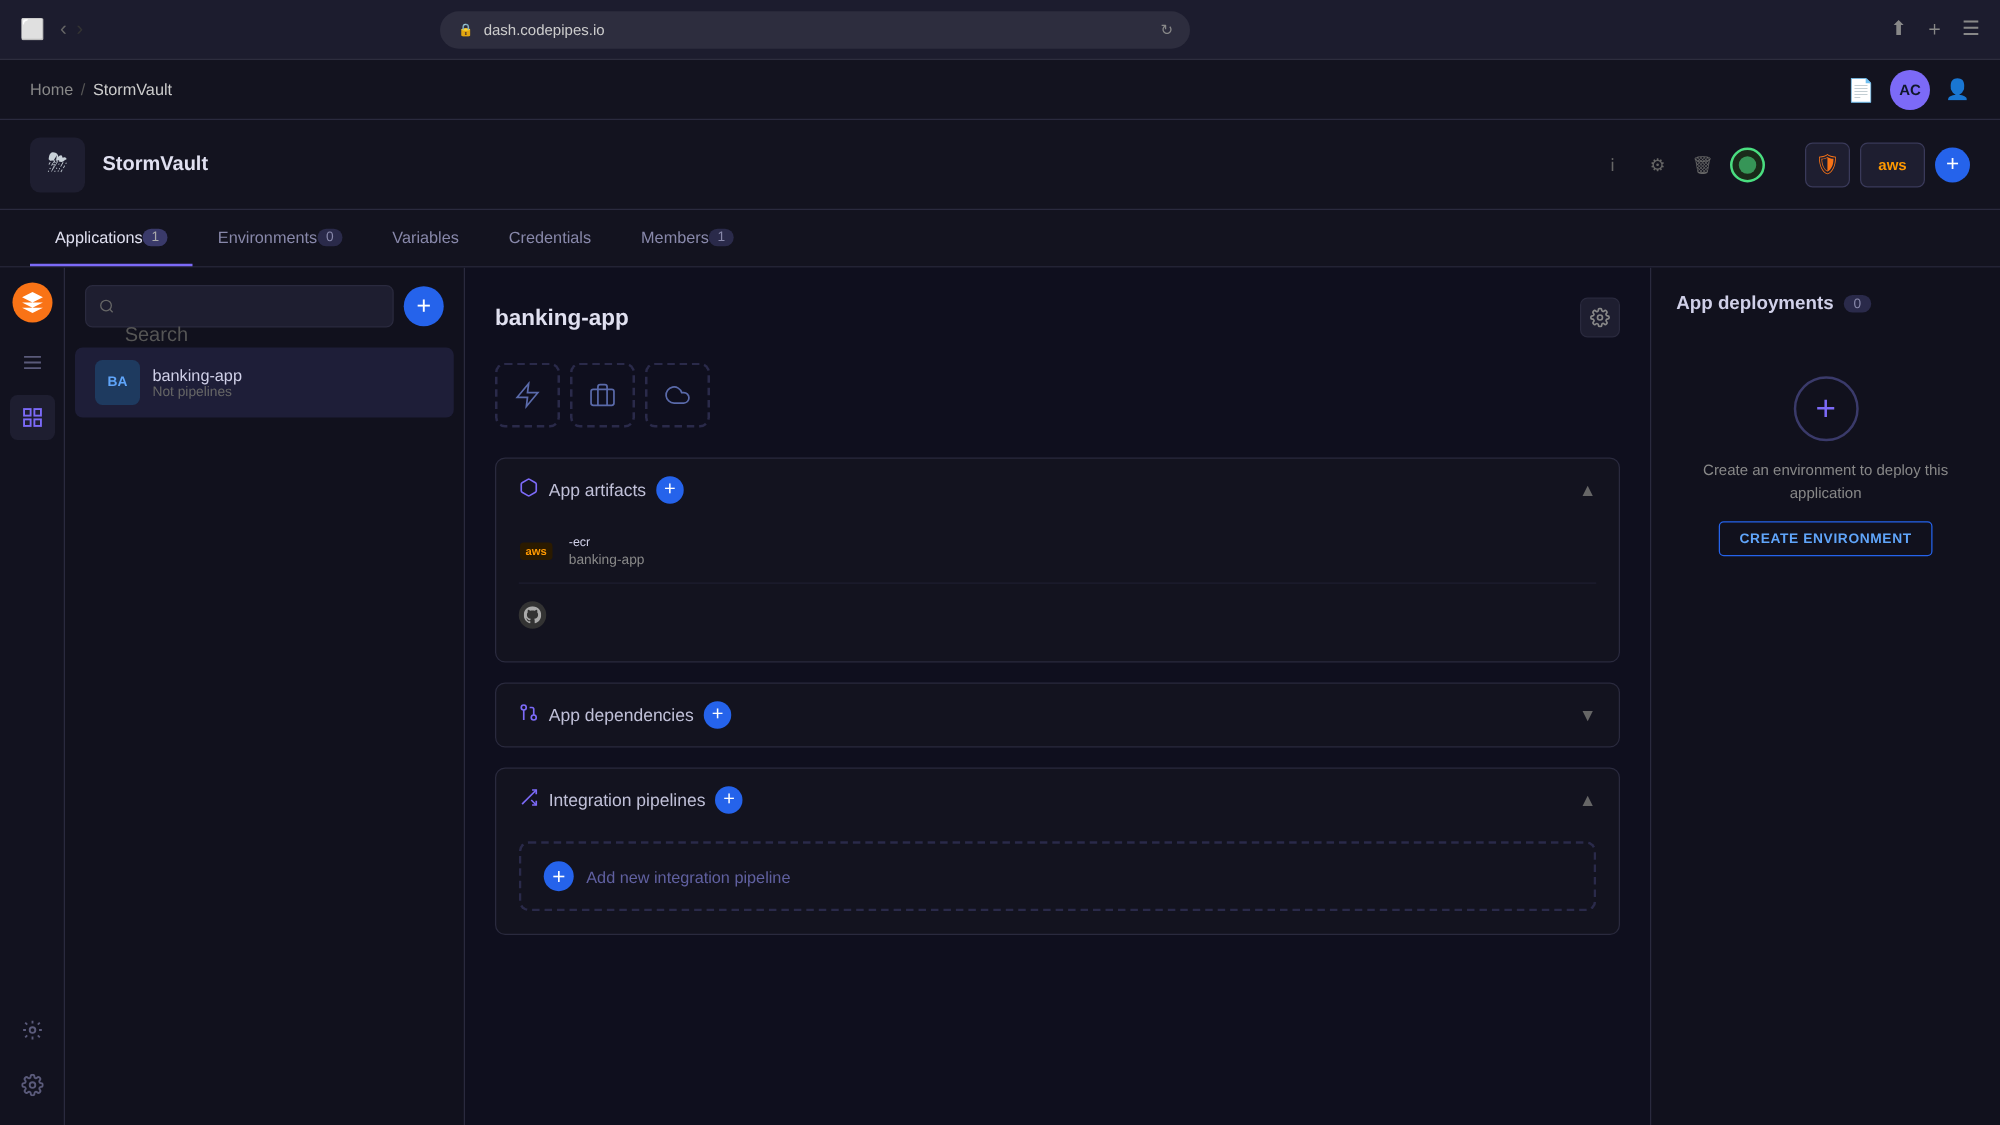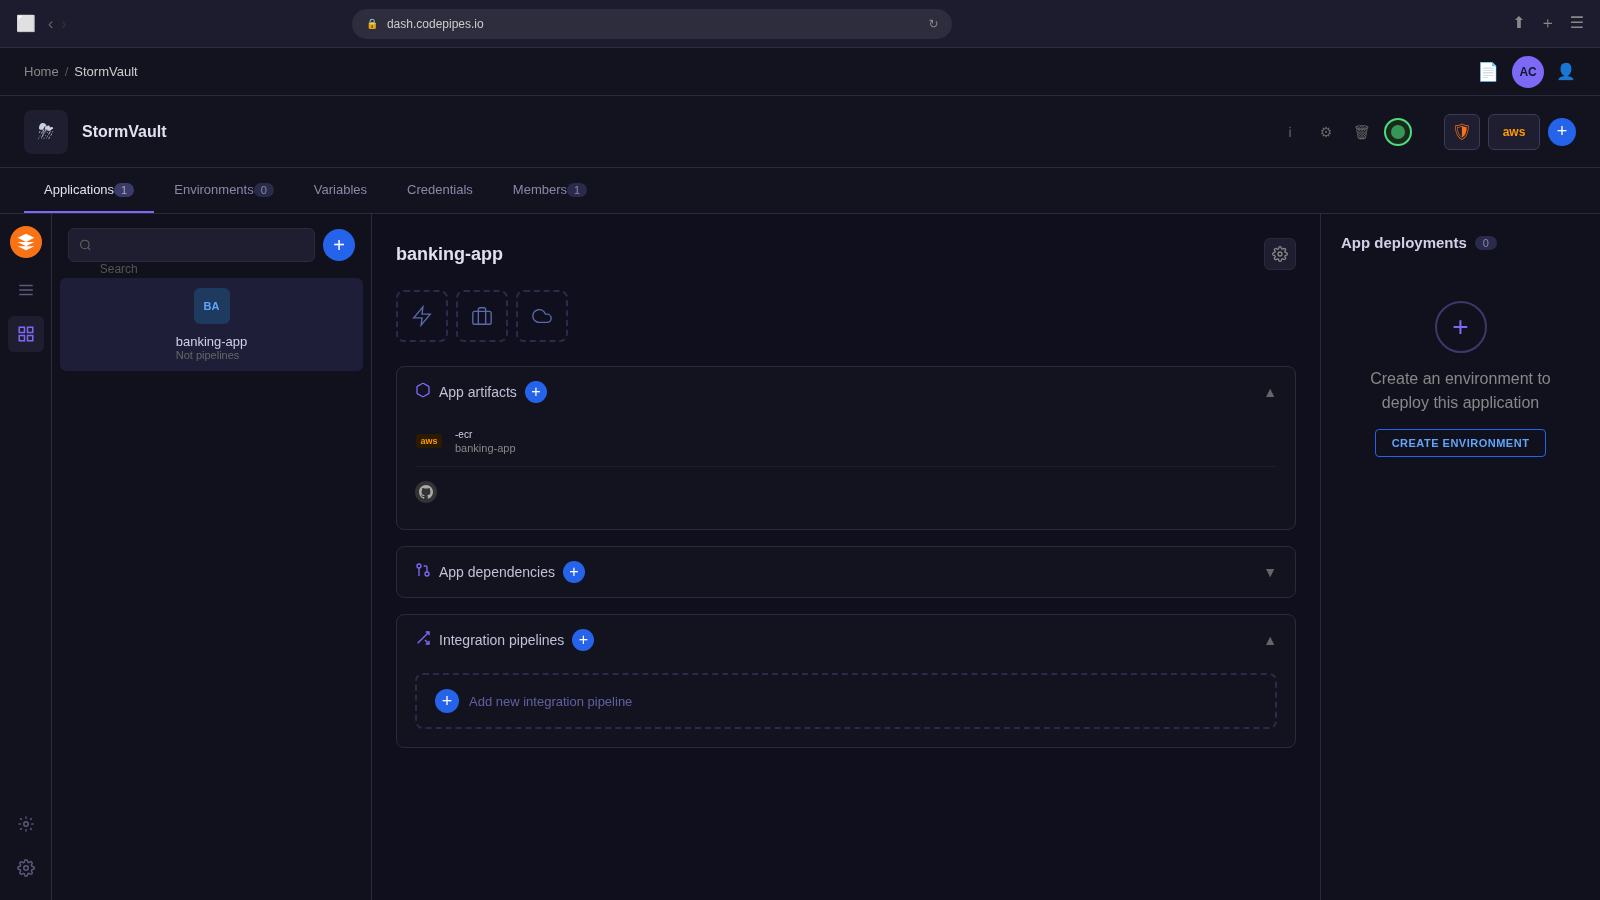--- a/index.html
+++ b/index.html
@@ -235,21 +235,21 @@
       display: flex;
       align-items: center;
       padding: 0 10px;
       gap: 8px;
     }
     .search-input-wrap input {
       background: none;
       border: none;
       outline: none;
       color: #aaa;
-      font-size: 12px;
+      font-size: 16px;
       width: 100%;
       margin-top: 48px;
     }
     .search-input-wrap input::placeholder { color: #555; }
     .add-app-btn {
       width: 32px; height: 32px;
       background: #2563eb;
       border-radius: 50%;
       display: flex; align-items: center; justify-content: center;
       color: white; font-size: 20px; cursor: pointer; border: none;
@@ -257,21 +257,20 @@
     }
     .app-list { flex: 1; overflow-y: auto; }
     .app-item {
       padding: 10px 16px;
       display: flex;
       align-items: center;
       gap: 10px;
       cursor: pointer;
       border-radius: 6px;
       margin: 2px 8px;
-      flex-direction: column;
     }
     .app-item.active { background: #1e1e38; }
     .app-avatar {
       width: 36px; height: 36px;
       background: #1e3a5f;
       border-radius: 6px;
       display: flex; align-items: center; justify-content: center;
       font-size: 11px; font-weight: bold; color: #60a5fa;
     }
     .app-item-info {}
@@ -429,21 +428,21 @@
     }
     .create-env-plus {
       width: 52px; height: 52px;
       border: 2px solid #3a3a6a;
       border-radius: 50%;
       display: flex; align-items: center; justify-content: center;
       color: #7c6af7; font-size: 28px; cursor: pointer;
     }
     .create-env-text {
       text-align: center;
-      font-size: 16px;
+      font-size: 12px;
       color: #888;
       line-height: 1.5;
     }
     .create-env-btn {
       background: none;
       border: 1.5px solid #2563eb;
       color: #60a5fa;
       padding: 7px 16px;
       border-radius: 4px;
       font-size: 11px;

